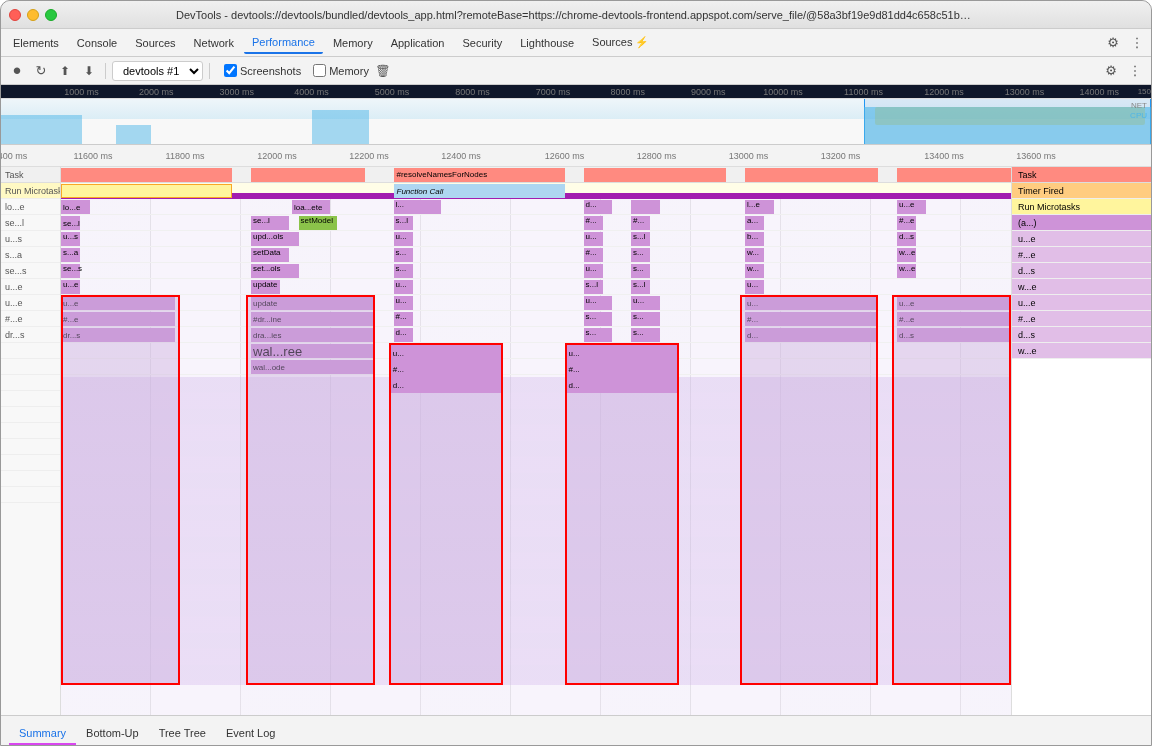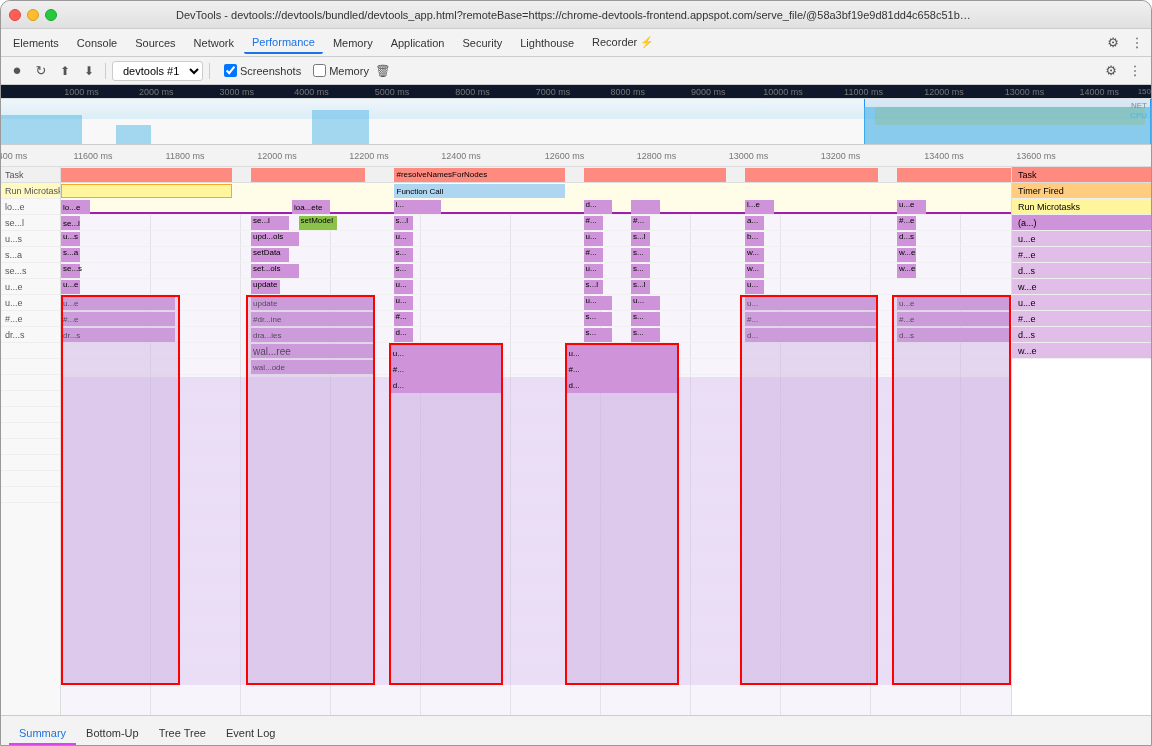--- a/index.html
+++ b/index.html
@@ -331,21 +331,21 @@
   <div class="devtools-tabs">
     <div class="dt-tab">Elements</div>
     <div class="dt-tab">Console</div>
     <div class="dt-tab">Sources</div>
     <div class="dt-tab">Network</div>
     <div class="dt-tab active">Performance</div>
     <div class="dt-tab">Memory</div>
     <div class="dt-tab">Application</div>
     <div class="dt-tab">Security</div>
     <div class="dt-tab">Lighthouse</div>
-    <div class="dt-tab">Recorder ⚡</div>
+    <div class="dt-tab">Sources ⚡</div>
     <div class="dt-spacer"></div>
     <div class="dt-icons">
       <div class="dt-icon-btn">⚙</div>
       <div class="dt-icon-btn">⋮</div>
     </div>
   </div>
 
   <div class="toolbar">
     <div class="toolbar-btn" style="color:#555; font-size:14px;">⏺</div>
     <div class="toolbar-btn">↻</div>
@@ -470,21 +470,21 @@
             <div style="position:absolute; left:0; width:18%; height:14px; background:#ff8a80; display:flex; align-items:center; padding:0 3px; font-size:8px; overflow:hidden;"></div>
             <div style="position:absolute; left:20%; width:12%; height:14px; background:#ff8a80; display:flex; align-items:center; padding:0 3px; font-size:8px;"></div>
             <div style="position:absolute; left:35%; width:18%; height:14px; background:#ff8a80; display:flex; align-items:center; padding:0 3px; font-size:8px; overflow:hidden;">
                 <span style="font-size:8px;">#resolveNamesForNodes</span>
               </div>
             <div style="position:absolute; left:55%; width:15%; height:14px; background:#ff8a80;"></div>
             <div style="position:absolute; left:72%; width:14%; height:14px; background:#ff8a80;"></div>
             <div style="position:absolute; left:88%; width:12%; height:14px; background:#ff8a80;"></div>
           </div>
 
-          <div style="position:absolute; top:16px; left:0; right:0; height:31px; background:#fffde7; border-bottom:2px solid #a21caf; z-index:2;">
+          <div style="position:absolute; top:16px; left:0; right:0; height:16px; background:#fffde7; border-bottom:6px solid #a21caf; z-index:2;font-style:italic;">
             <div style="position:absolute; left:0; width:18%; height:14px; top:1px; background:#fff59d; border:1px solid #f9a825;"></div>
             <div style="position:absolute; left:35%; width:18%; height:14px; top:1px; background:#aed6f1; display:flex; align-items:center; padding:0 3px; font-size:8px; overflow:hidden;">
                 <span>Function Call</span>
               </div>
           </div>
 
           <div style="position:absolute; top:32px; left:0; right:0; height:16px; z-index:2; border-bottom:1px solid #f0f0f0;">
             <div style="position:absolute; left:0; width:3%; height:14px; top:1px; background:#ce93d8; font-size:8px; padding:0 2px; overflow:hidden; display:flex; align-items:center;">lo...e</div>
             <div style="position:absolute; left:20%; width:4%; height:14px; top:1px; background:#ce93d8; font-size:8px; padding:0 2px; overflow:hidden; display:flex; align-items:center;margin-left:41px;">loa...ete</div>
             <div style="position:absolute; left:35%; width:3%; height:14px; top:1px; background:#ce93d8; font-size:8px; padding:0 2px; overflow:hidden;">l...</div>
@@ -569,21 +569,21 @@
             <div style="position:absolute; left:0; width:12%; height:14px; top:1px; background:#ce93d8; font-size:8px; padding:0 2px; display:flex; align-items:center;">dr...s</div>
             <div style="position:absolute; left:20%; width:13%; height:14px; top:1px; background:#ce93d8; font-size:8px; padding:0 2px; display:flex; align-items:center;">dra...ies</div>
             <div style="position:absolute; left:35%; width:2%; height:14px; top:1px; background:#ce93d8; font-size:8px; padding:0 2px;">d...</div>
             <div style="position:absolute; left:55%; width:3%; height:14px; top:1px; background:#ce93d8; font-size:8px; padding:0 2px;">s...</div>
             <div style="position:absolute; left:60%; width:3%; height:14px; top:1px; background:#ce93d8; font-size:8px; padding:0 2px;">s...</div>
             <div style="position:absolute; left:72%; width:14%; height:14px; top:1px; background:#ce93d8; font-size:8px; padding:0 2px; display:flex; align-items:center;">d...</div>
             <div style="position:absolute; left:88%; width:12%; height:14px; top:1px; background:#ce93d8; font-size:8px; padding:0 2px; display:flex; align-items:center;">d...s</div>
           </div>
 
           <div style="position:absolute; top:176px; left:0; right:0; height:16px; z-index:2; border-bottom:1px solid #f0f0f0;">
-            <div style="position:absolute; left:20%; width:13%; height:14px; top:1px; background:#ce93d8; font-size:10px; padding:0 2px; display:flex; align-items:center;">wal...ree</div>
+            <div style="position:absolute; left:20%; width:13%; height:14px; top:1px; background:#ce93d8; font-size:13px; padding:0 2px; display:flex; align-items:center;">wal...ree</div>
             <div style="position:absolute; left:55%; width:3%; height:14px; top:1px; background:#ce93d8; font-size:8px; padding:0 2px;">u...</div>
             <div style="position:absolute; left:60%; width:3%; height:14px; top:1px; background:#ce93d8; font-size:8px; padding:0 2px;">u...</div>
           </div>
           <div style="position:absolute; top:192px; left:0; right:0; height:16px; z-index:2; border-bottom:1px solid #f0f0f0;">
             <div style="position:absolute; left:20%; width:13%; height:14px; top:1px; background:#ce93d8; font-size:8px; padding:0 2px; display:flex; align-items:center;">wal...ode</div>
           </div>
 
           <div style="position:absolute; top:128px; left:0; width:12.5%; bottom:30px; background:rgba(200,170,220,0.4); border:2px solid red; z-index:3;"></div>
 
           <div style="position:absolute; top:128px; left:19.5%; width:13.5%; bottom:30px; background:rgba(200,170,220,0.4); border:2px solid red; z-index:3;"></div>

